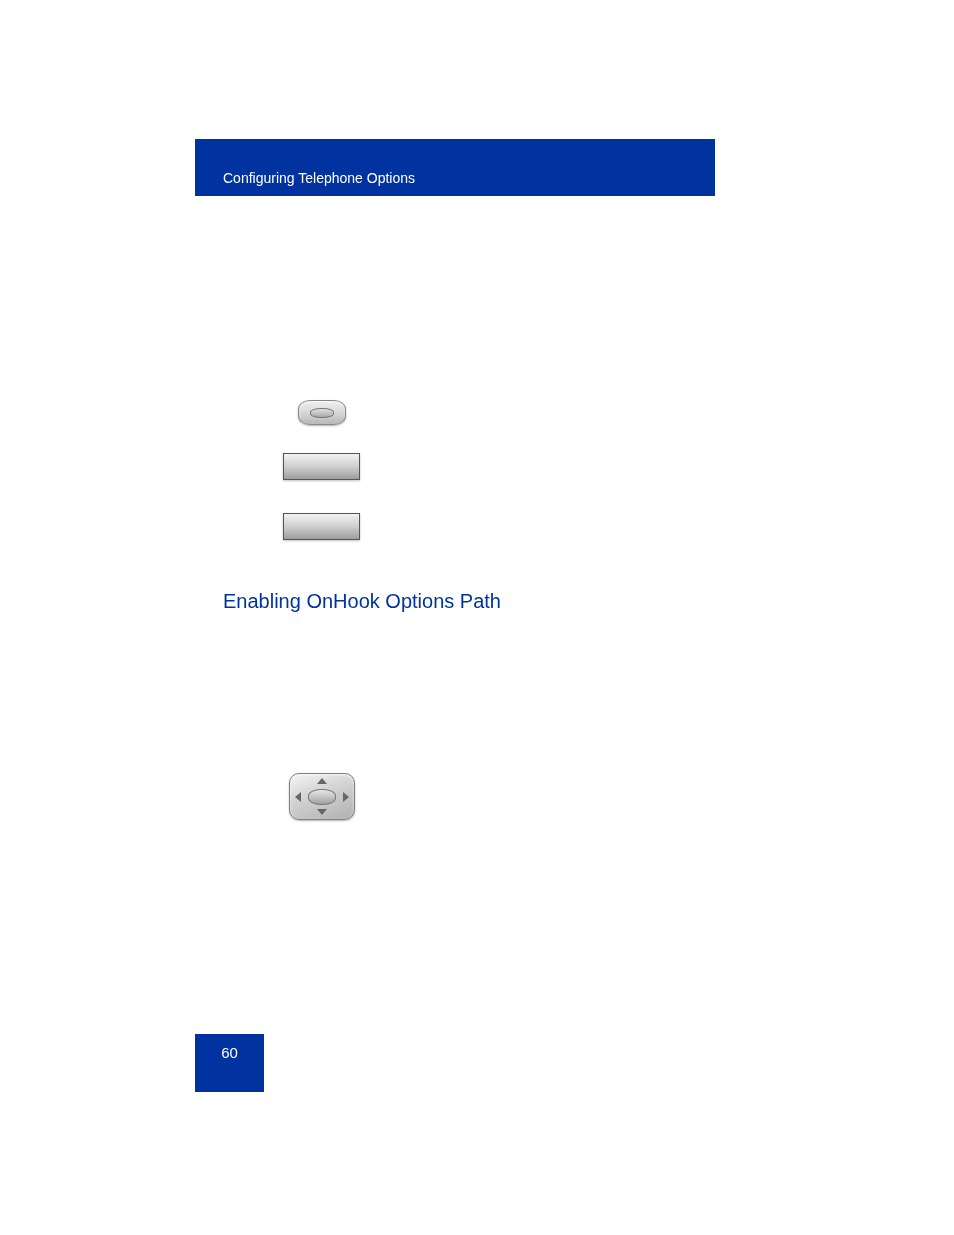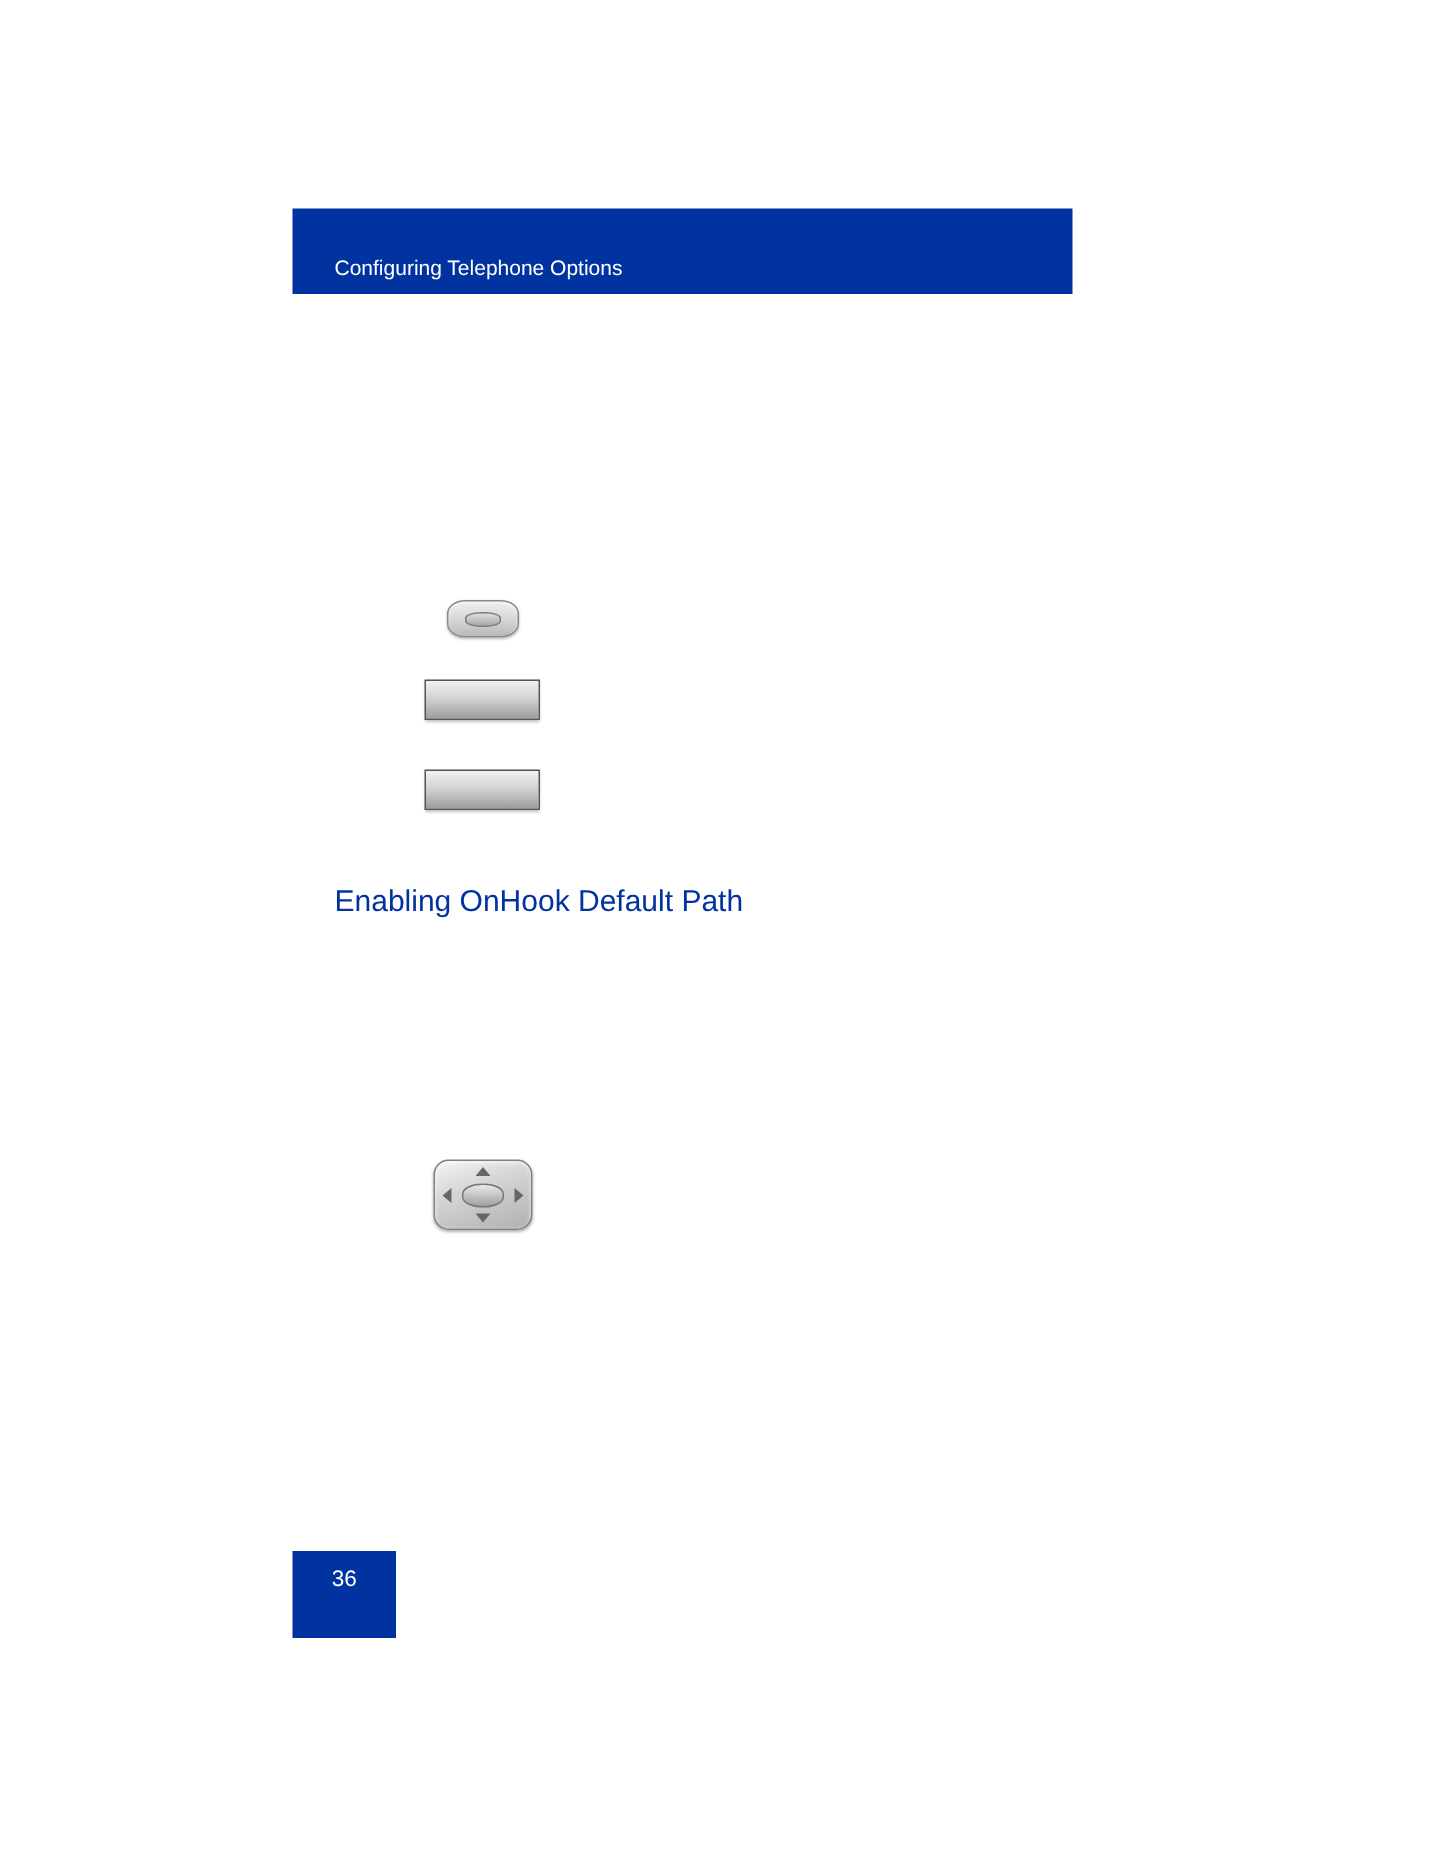--- a/index.html
+++ b/index.html
@@ -118,25 +118,25 @@
 </div>
 
 <div class="content">
 
   <div class="icon-oval" style="left:75px; top:190px;"></div>
 
   <div class="icon-rect" style="left:60px; top:243px;"></div>
 
   <div class="icon-rect" style="left:60px; top:303px;"></div>
 
-  <h2 class="section-heading">Enabling OnHook Default Path</h2>
+  <h2 class="section-heading">Enabling OnHook Options Path</h2>
 
   <div class="icon-nav" style="left:66px; top:563px;">
     <span class="nav-arrow nav-up"></span>
     <span class="nav-arrow nav-down"></span>
     <span class="nav-arrow nav-left"></span>
     <span class="nav-arrow nav-right"></span>
   </div>
 </div>
 
 <div class="page-footer">
-  <span>36</span>
+  <span>60</span>
 </div>
 
 </body></html>

